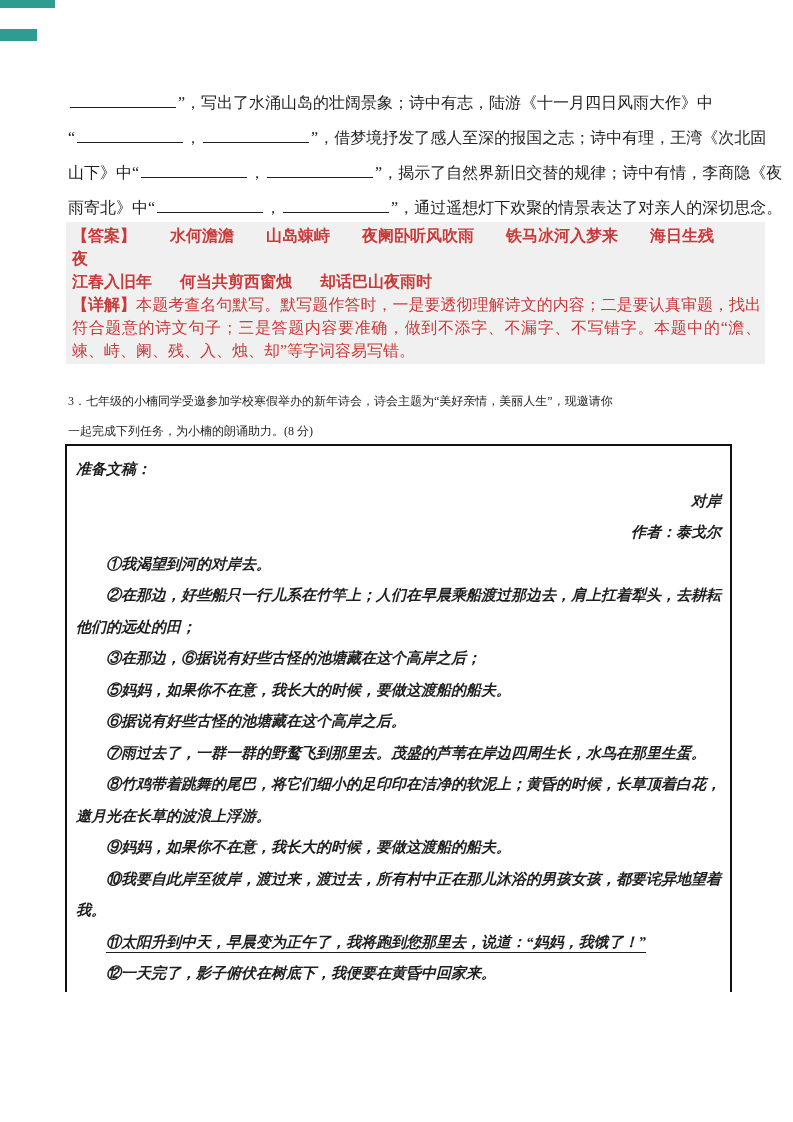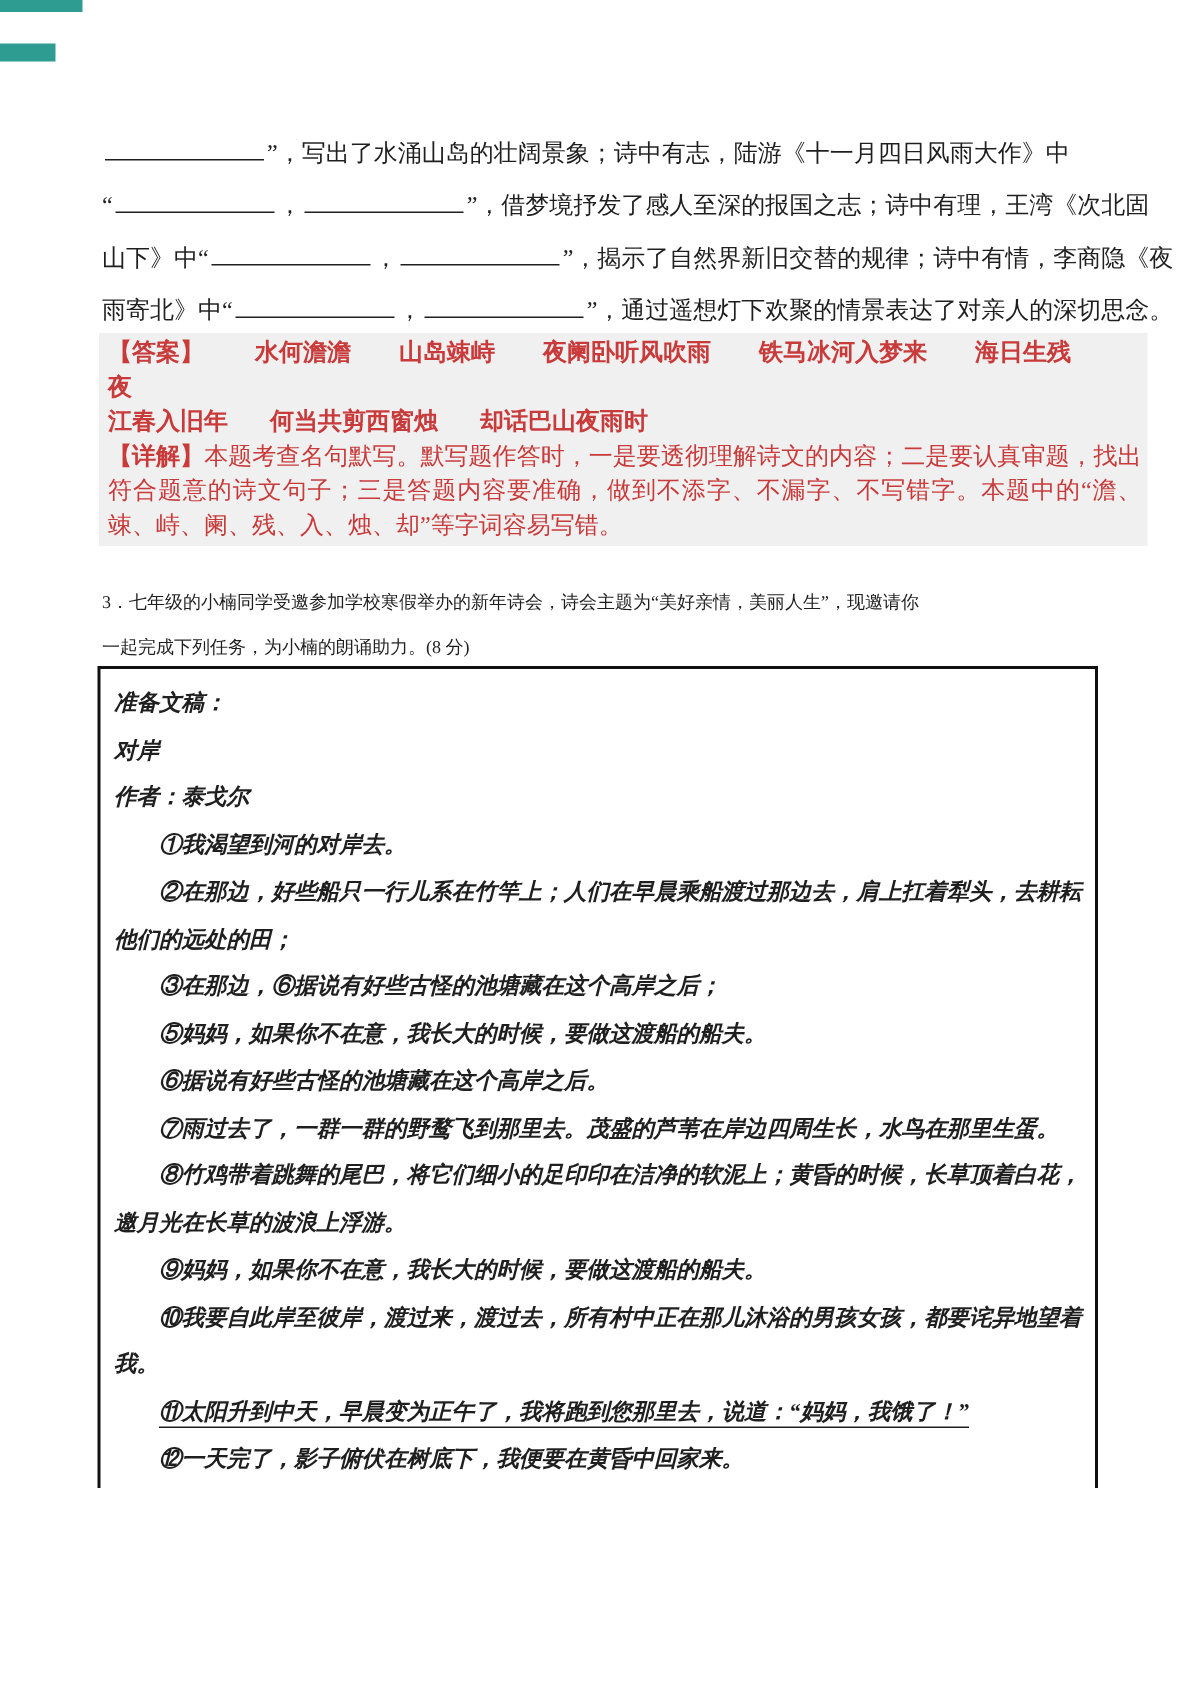--- a/index.html
+++ b/index.html
@@ -44,21 +44,21 @@
 
   
   .poem-box {
     position:absolute; top:444px; left:65px; width:645px;
     border:2px solid #111111;
     padding:8px 9px 8px 9px;
     font-size:15px; font-style:italic;font-weight:bold;
   }
   .poem-box p { margin:0; line-height:31.5px; }
   .poem-box .prep { text-indent:0; }
-  .poem-box .center { text-align:left; }
+  .poem-box .center { text-align:right; }
   .poem-box .pline { text-indent:2em; text-align:justify; }
   .poem-box .u-line { text-decoration:underline; text-underline-offset:5px; }
 
   
   .footer {
     position:absolute; top:1069px; left:72px;
     font-size:13px; color:#ef4444; letter-spacing:2px;
     font-family:"Liberation Serif","DejaVu Serif",serif;
   }
 </style>

